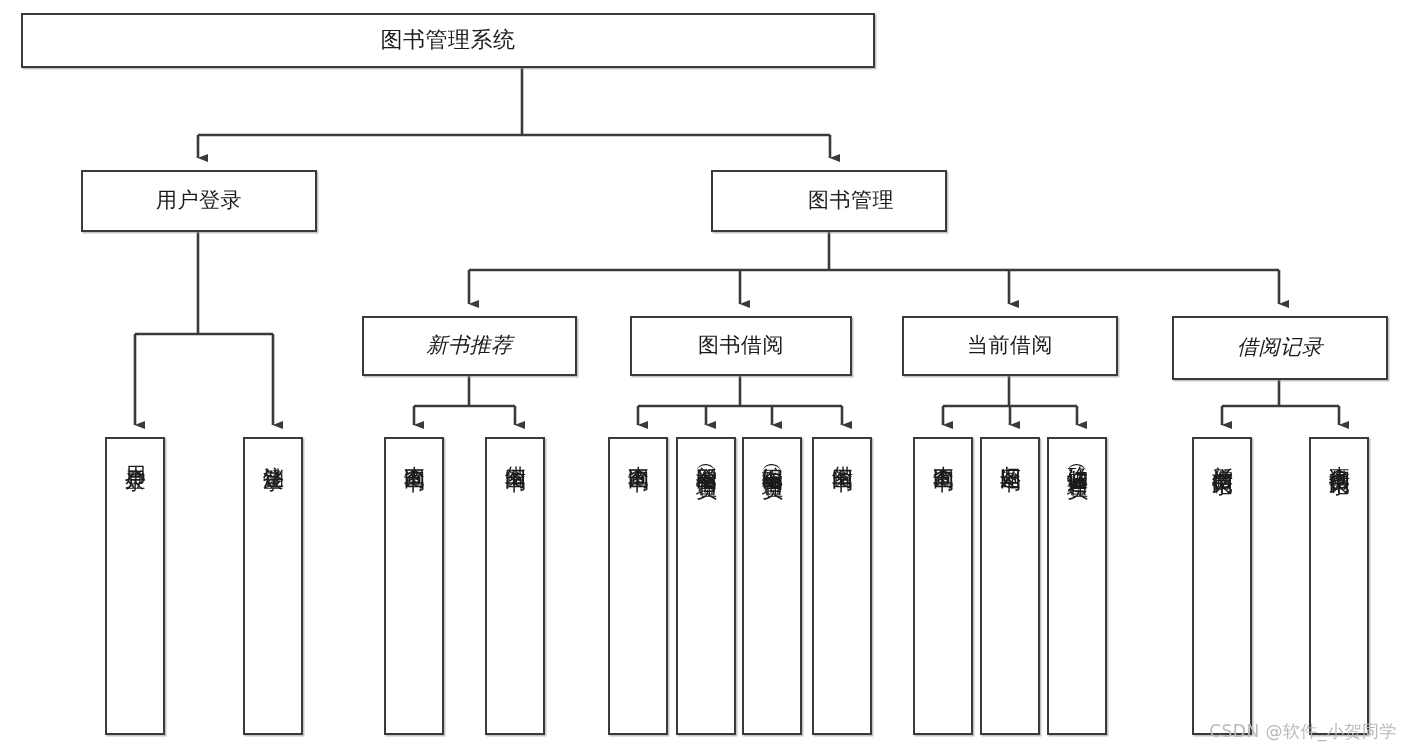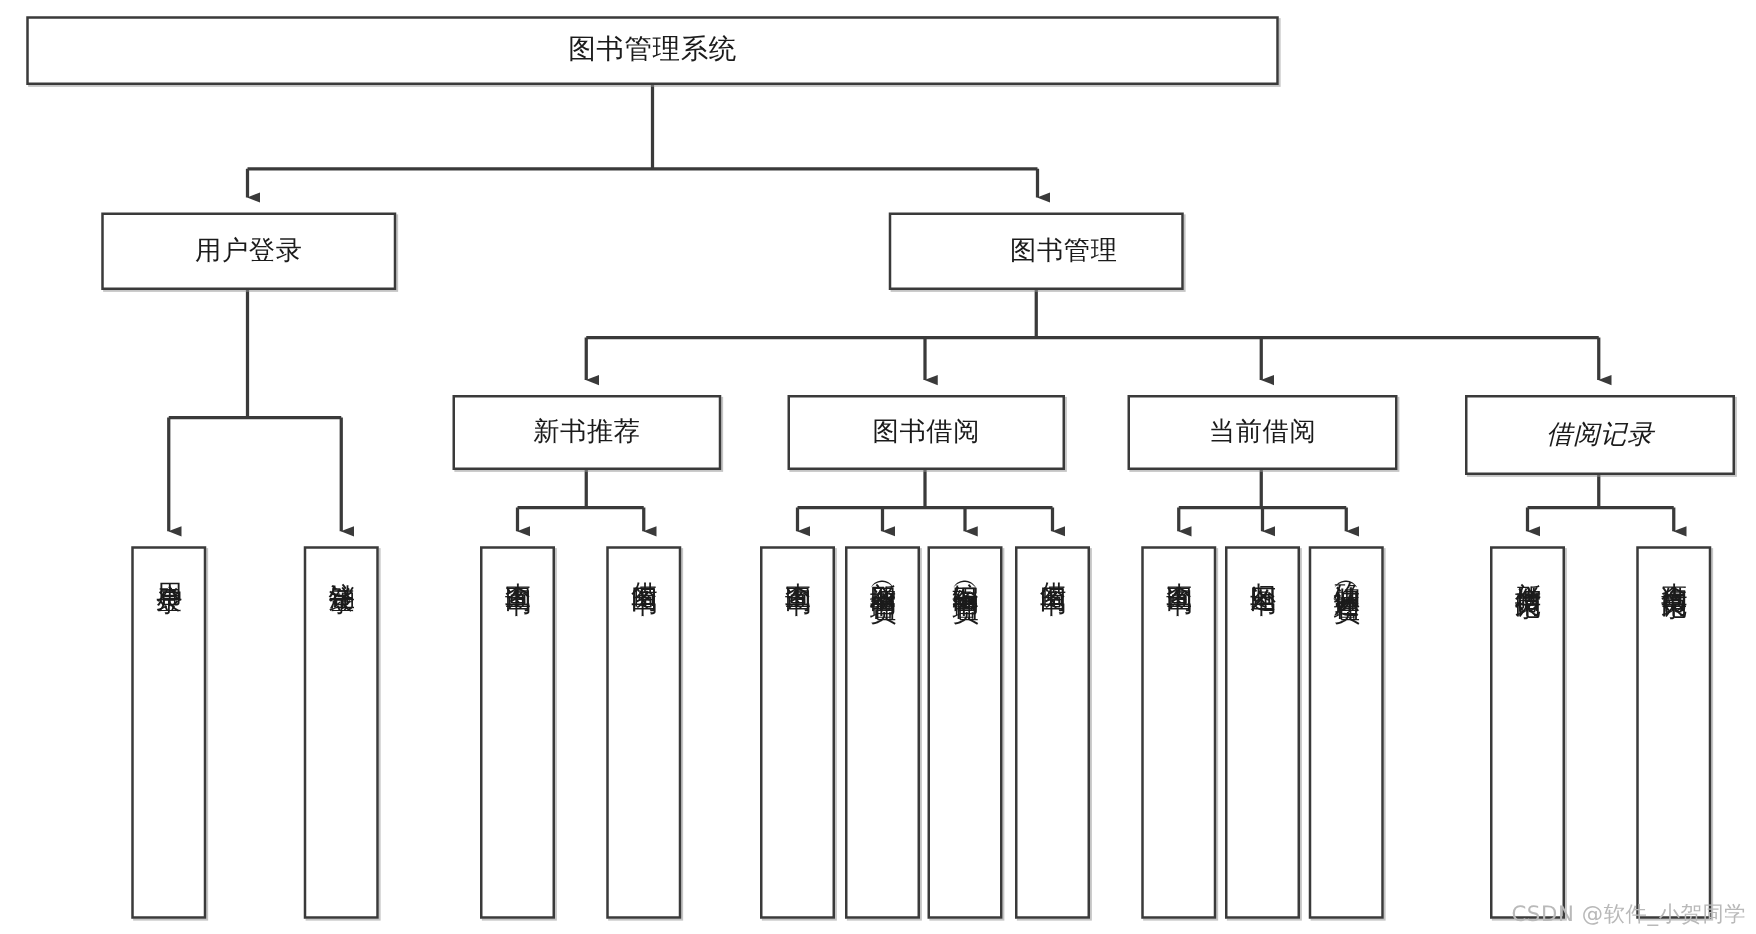--- a/index.html
+++ b/index.html
@@ -114,32 +114,32 @@
       <path d="M1010,406 L1010,425" marker-end="url(#arw)"></path>
       <path d="M1077,406 L1077,425" marker-end="url(#arw)"></path>
 
       <path d="M1279,376 L1279,406"></path>
       <path d="M1222,406 L1339,406"></path>
       <path d="M1222,406 L1222,425" marker-end="url(#arw)"></path>
       <path d="M1339,406 L1339,425" marker-end="url(#arw)"></path>
     </g>
   </svg>
 
-  <div class="node root" style="left:21px;top:13px;width:1002px;height:55px;">
+  <div class="node root" style="left:21px;top:13px;width:854px;height:55px;">
     <span class="lbl">图书管理系统</span>
   </div>
 
   <div class="node" style="left:81px;top:170px;width:236px;height:62px;">
     <span class="lbl">用户登录</span>
   </div>
   <div class="node" style="left:711px;top:170px;width:236px;height:62px;padding-left:44px;">
     <span class="lbl">图书管理</span>
   </div>
 
-  <div class="node" style="left:362px;top:316px;width:215px;height:60px;">
+  <div class="node" style="left:362px;top:316px;width:215px;height:60px;font-style:italic;">
     <span class="lbl">新书推荐</span>
   </div>
   <div class="node" style="left:630px;top:316px;width:222px;height:60px;">
     <span class="lbl">图书借阅</span>
   </div>
   <div class="node" style="left:902px;top:316px;width:216px;height:60px;">
     <span class="lbl">当前借阅</span>
   </div>
   <div class="node" style="left:1172px;top:316px;width:216px;height:64px;font-style:italic;">
     <span class="lbl">借阅记录</span>

